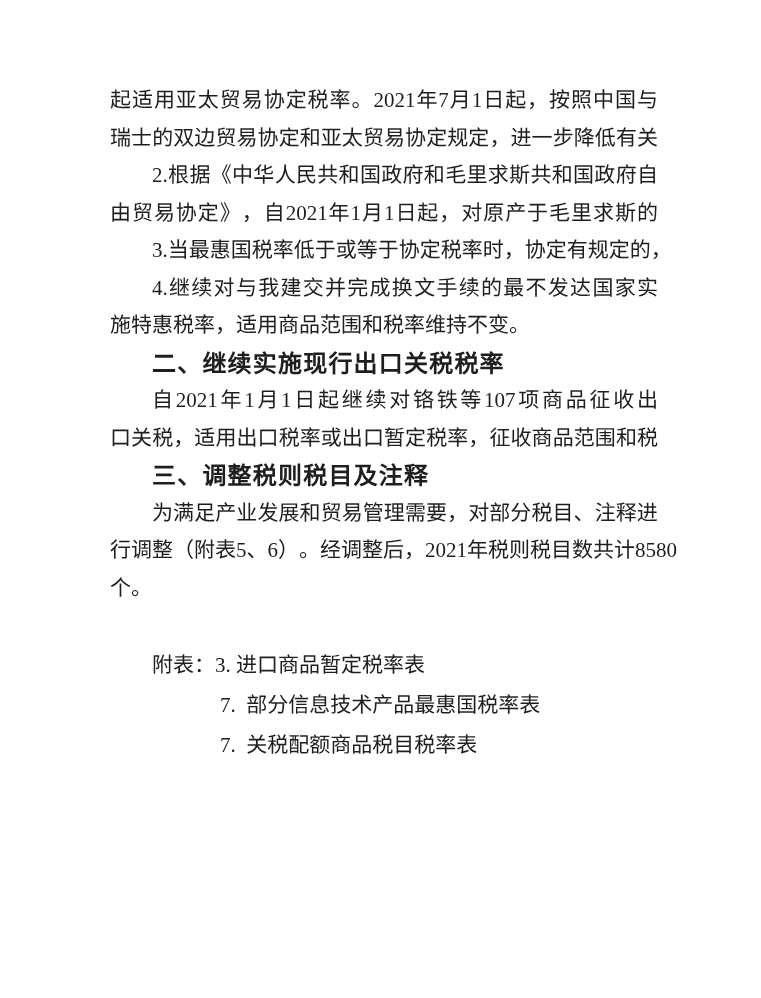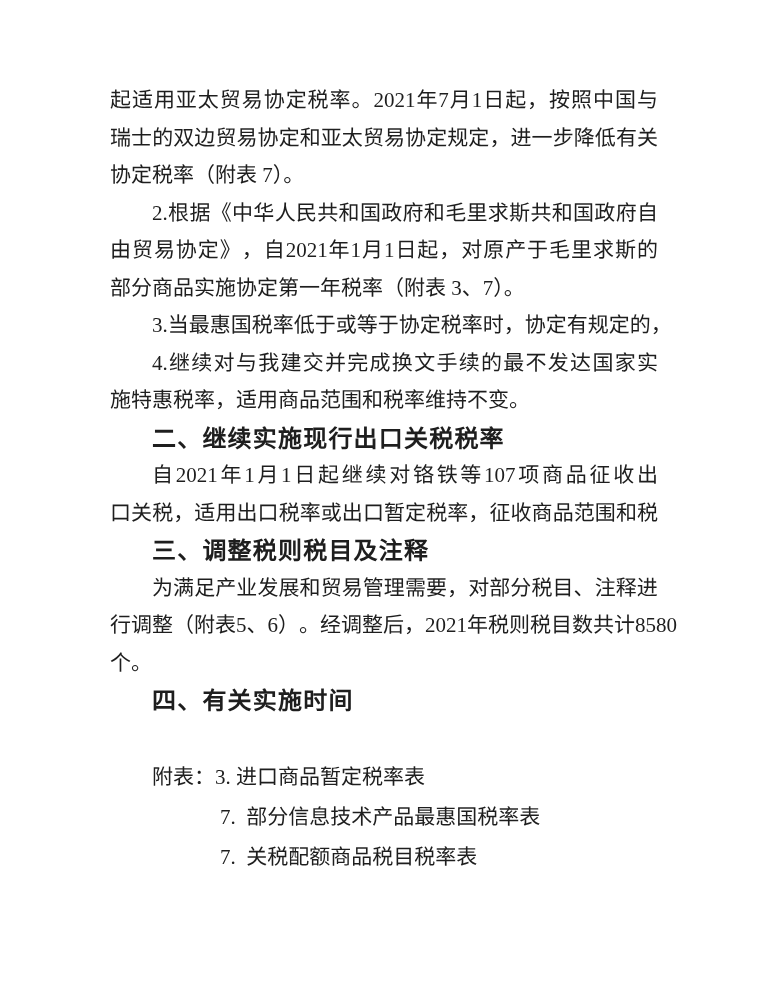--- a/index.html
+++ b/index.html
@@ -104,21 +104,20 @@
         <span class="token">定</span>
         <span class="token">，</span>
         <span class="token">进</span>
         <span class="token">一</span>
         <span class="token">步</span>
         <span class="token">降</span>
         <span class="token">低</span>
         <span class="token">有</span>
         <span class="token">关</span>
       </div>
-      <div class="line body indent-none">协定税率（附表 7）。</div>
       <div class="line body indent-para justify">
         <span class="token">2.</span>
         <span class="token">根</span>
         <span class="token">据</span>
         <span class="token">《</span>
         <span class="token">中</span>
         <span class="token">华</span>
         <span class="token">人</span>
         <span class="token">民</span>
         <span class="token">共</span>
@@ -158,21 +157,20 @@
         <span class="token">对</span>
         <span class="token">原</span>
         <span class="token">产</span>
         <span class="token">于</span>
         <span class="token">毛</span>
         <span class="token">里</span>
         <span class="token">求</span>
         <span class="token">斯</span>
         <span class="token">的</span>
       </div>
-      <div class="line body indent-none">部分商品实施协定第一年税率（附表 3、7）。</div>
       <div class="line body indent-para justify">
         <span class="token">3.</span>
         <span class="token">当</span>
         <span class="token">最</span>
         <span class="token">惠</span>
         <span class="token">国</span>
         <span class="token">税</span>
         <span class="token">率</span>
         <span class="token">低</span>
         <span class="token">于</span>
@@ -320,19 +318,18 @@
         <span class="token">税</span>
         <span class="token">则</span>
         <span class="token">税</span>
         <span class="token">目</span>
         <span class="token">数</span>
         <span class="token">共</span>
         <span class="token">计</span>
         <span class="token">8580</span>
       </div>
       <div class="line body indent-none">个。</div>
-      <div class="line heading indent-para">四、有关实施时间</div>
       <div class="line spacer indent-none"></div>
       <div class="line attachment indent-para">附表：3. 进口商品暂定税率表</div>
       <div class="line attachment indent-sub">7.  部分信息技术产品最惠国税率表</div>
       <div class="line attachment indent-sub">7.  关税配额商品税目税率表</div>
     </div>
 </div>
 
 </body></html>

